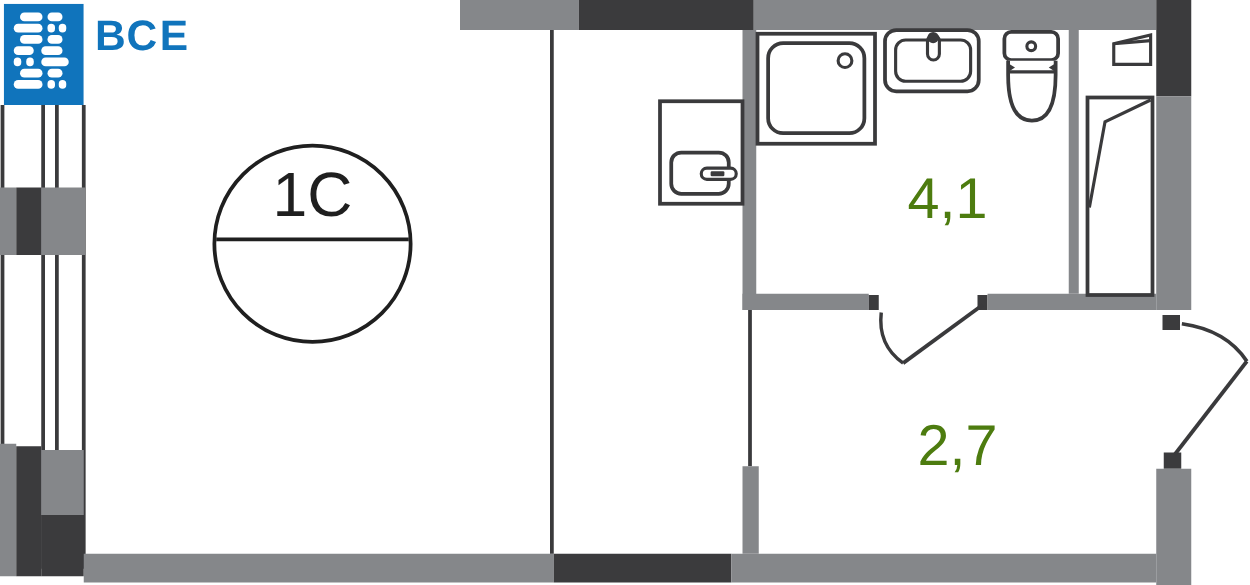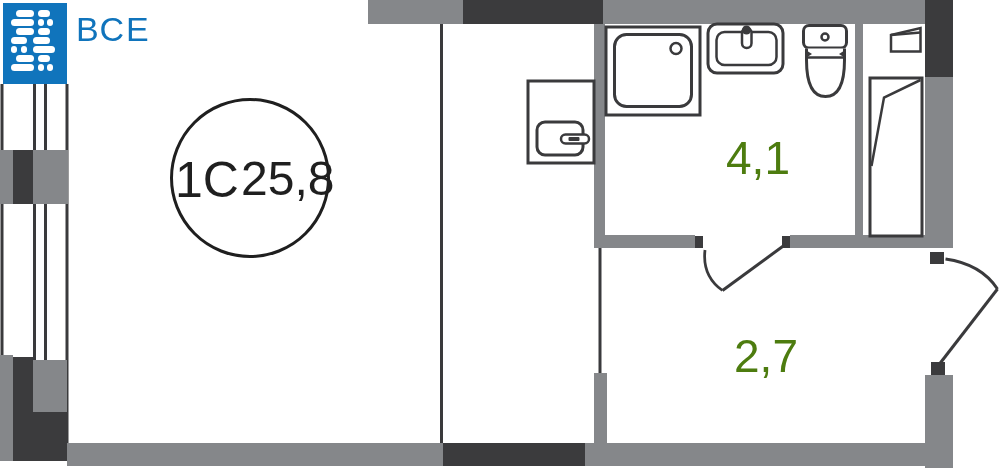--- a/index.html
+++ b/index.html
@@ -4,28 +4,28 @@
 <style>
   html,body{margin:0;padding:0;background:#fff;}
   #stage{
     position:relative;width:1000px;height:468px;background:#ffffff;overflow:hidden;
     font-family:"Liberation Sans", sans-serif;
   }
   #plan-svg{position:absolute;left:0;top:0;}
   
   #logo{position:absolute;left:0;top:0;display:flex;align-items:flex-start;cursor:pointer;}
   #logo-icon{position:absolute;left:3px;top:3px;}
-  #logo-text{position:absolute;left:76px;top:14px;color:#1074BC;font-weight:normal;
+  #logo-text{position:absolute;left:76px;top:14px;color:#1074BC;font-weight:bold;
              letter-spacing:2px;line-height:30px;font-size:34px;white-space:nowrap;}
   
   .area-label{position:absolute;transform:translate(-50%,-50%);font-size:46px;color:#4d7c0f;
               white-space:nowrap;}
   
-  #badge{position:absolute;left:170px;top:98px;width:160px;height:160px;border:3px solid #1f1f1f;
-         border-radius:50%;background:#fff;box-sizing:border-box;display:flex;flex-direction:row;}
+  #badge{position:absolute;left:170px;top:115px;width:160px;height:160px;border:3px solid #1f1f1f;
+         border-radius:50%;background:#fff;box-sizing:border-box;display:flex;flex-direction:column;}
   #badge .half{flex:1;display:flex;align-items:center;justify-content:center;color:#1f1f1f;}
   #badge .top-half{font-size:50px;flex:0 0 68px;padding-top:4px;}
   #badge .divider{height:3px;background:#1f1f1f;width:100%;}
   #badge .bottom-half{font-size:48px;}
 </style>
 </head>
 <body>
 
 <div id="stage">
 
@@ -152,19 +152,18 @@
       </g>
     </svg>
     <div id="logo-text">
       <div>ВСЕ</div>
     </div>
   </div>
 
   <div id="badge">
     <div class="half top-half">1С</div>
     <div class="divider"></div>
-    <div class="half bottom-half">25,8</div>
   </div>
 
   <div class="area-label" style="left:758px;top:158px;">4,1</div>
   <div class="area-label" style="left:766px;top:356px;">2,7</div>
 
 </div>
 
 </body></html>

